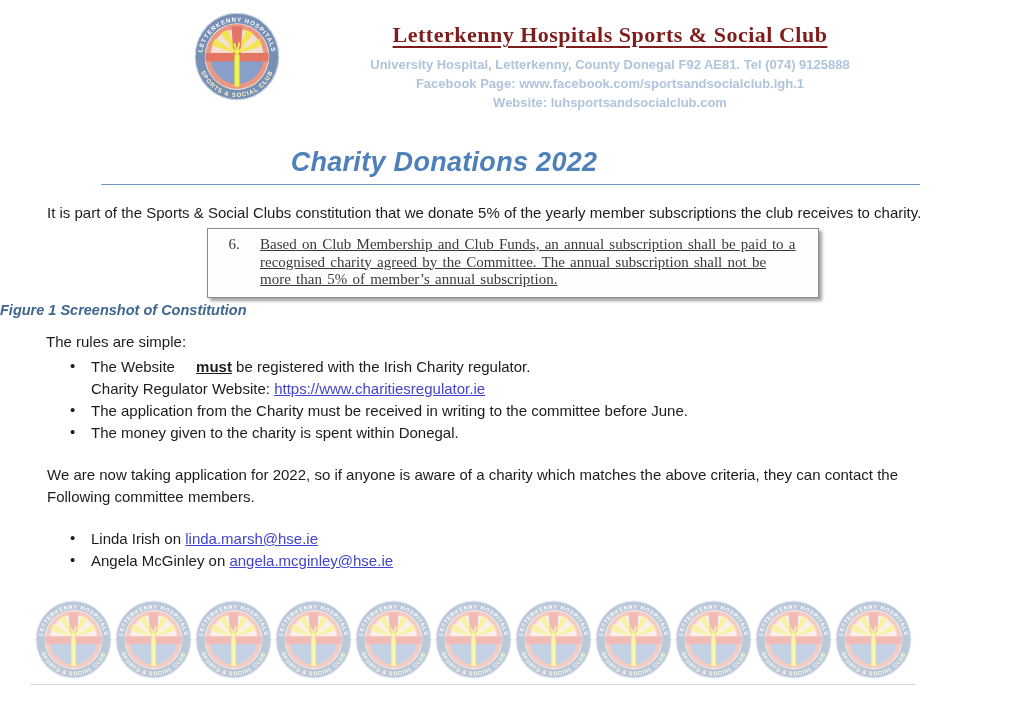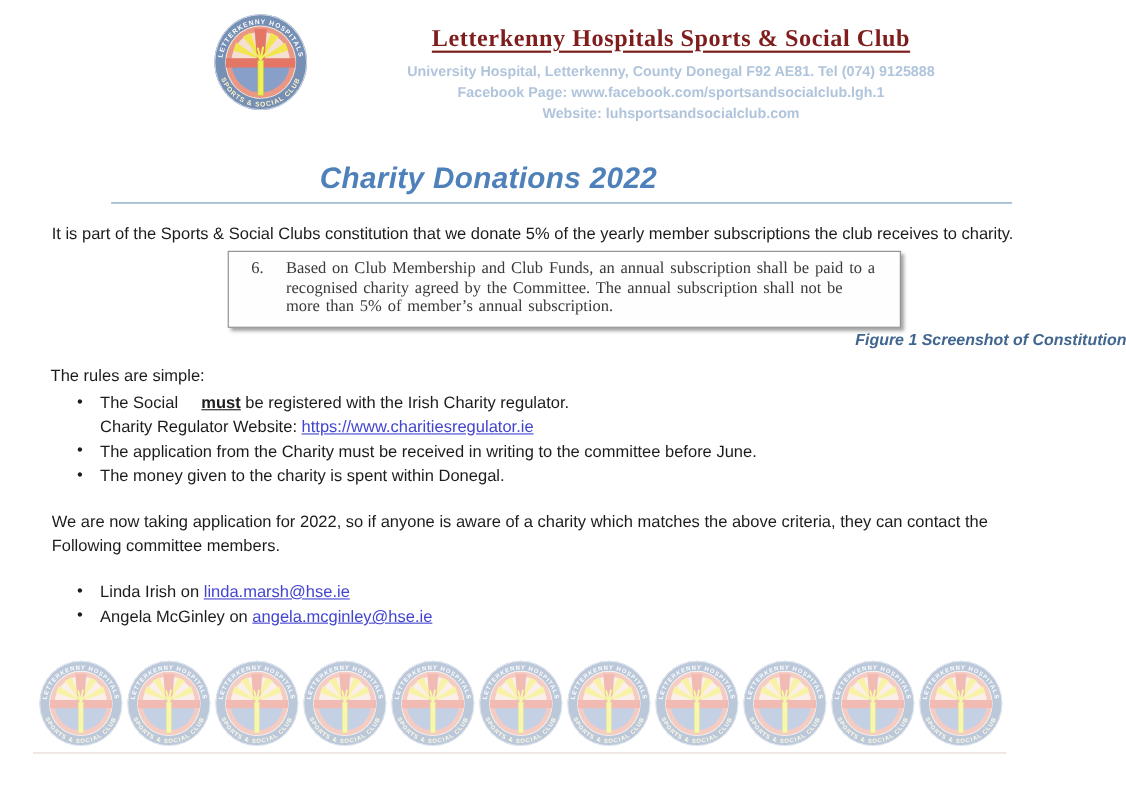--- a/index.html
+++ b/index.html
@@ -25,23 +25,23 @@
   
   .intro{position:absolute;left:47px;top:204px;width:940px;font-size:15px;}
   .const-box{
     position:absolute;left:207px;top:228px;width:596px;min-height:48px;
     background:#fefefe;border:1px solid #8a8a8a;
     box-shadow:3px 3px 3px rgba(90,90,90,.55);
     padding:7px 14px 8px 0;display:flex;
     font-family:"Liberation Serif",serif;font-size:15px;line-height:17.5px;color:#3a3a3a;
   }
   .const-num{flex:0 0 52px;text-align:center;}
-  .const-text{width:536px;word-spacing:1.5px;}
+  .const-text{width:536px;word-spacing:1.5px;text-decoration:underline;}
   .fig-caption{
-    position:absolute;left:0;top:302px;width:1024px;text-align:right;
+    position:absolute;left:0;top:302px;width:1024px;text-align:left;
     font-size:14.5px;font-weight:bold;font-style:italic;color:#40658f;
   }
   .rules-heading{position:absolute;left:46px;top:333px;font-size:15px;}
   .rules-list{position:absolute;left:47px;top:356px;width:930px;font-size:15px;line-height:22px;}
   .bullet-row{position:relative;padding-left:44px;}
   .bullet-row .dot{position:absolute;left:23px;top:-1px;font-size:15px;}
   .no-dot{padding-left:44px;}
   .must{font-weight:bold;text-decoration:underline;margin-left:17px;}
   a.doclink{color:#4244ce;text-decoration:underline;cursor:pointer;}
   .apply-para{position:absolute;left:47px;top:464px;width:940px;font-size:15px;line-height:22px;}
@@ -116,21 +116,21 @@
 
   <div class="const-box">
     <div class="const-num">6.</div>
     <div class="const-text">Based on Club Membership and Club Funds, an annual subscription shall be paid to a recognised charity agreed by the Committee. The annual subscription shall not be more than 5% of member’s annual subscription.</div>
   </div>
   <div class="fig-caption">Figure 1 Screenshot of Constitution</div>
 
   <div class="rules-heading">The rules are simple:</div>
   <div class="rules-list">
     <div class="bullet-row">
-      <span class="dot">•</span><span>The Social </span><span class="must">must</span><span> be registered with the Irish Charity regulator.</span>
+      <span class="dot">•</span><span>The Website </span><span class="must">must</span><span> be registered with the Irish Charity regulator.</span>
     </div>
     <div class="no-dot">
       <span>Charity Regulator Website: </span><a class="doclink">https://www.charitiesregulator.ie</a>
     </div>
     <div class="bullet-row">
       <span class="dot">•</span><span>The application from the Charity must be received in writing to the committee before June.</span>
     </div>
     <div class="bullet-row">
       <span class="dot">•</span><span>The money given to the charity is spent within Donegal.</span>
     </div>

